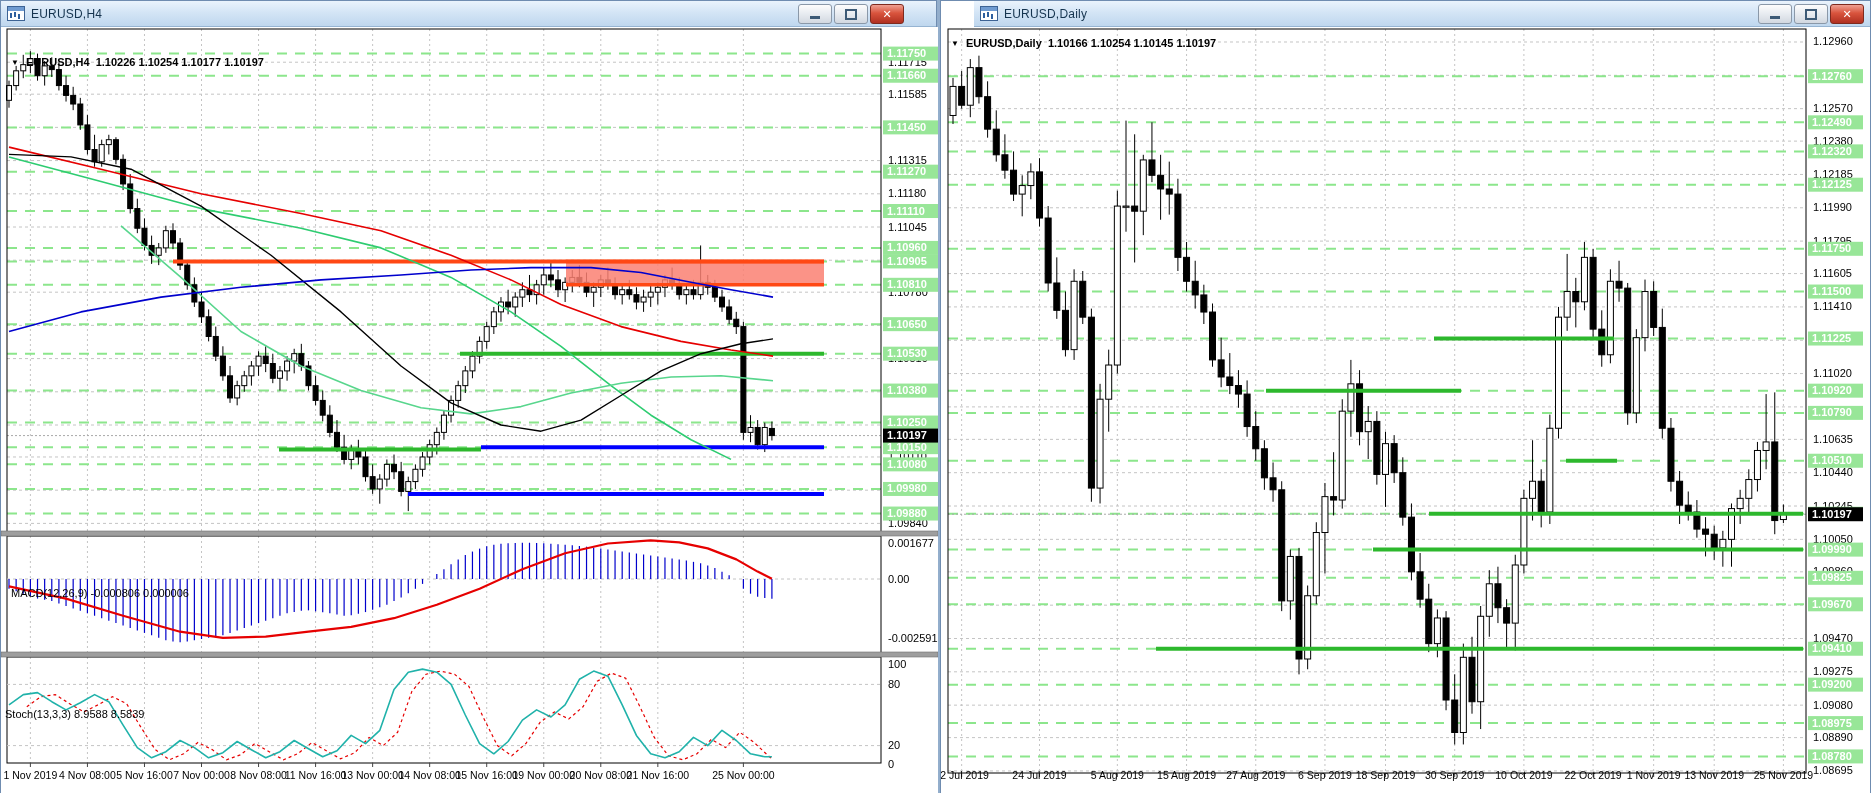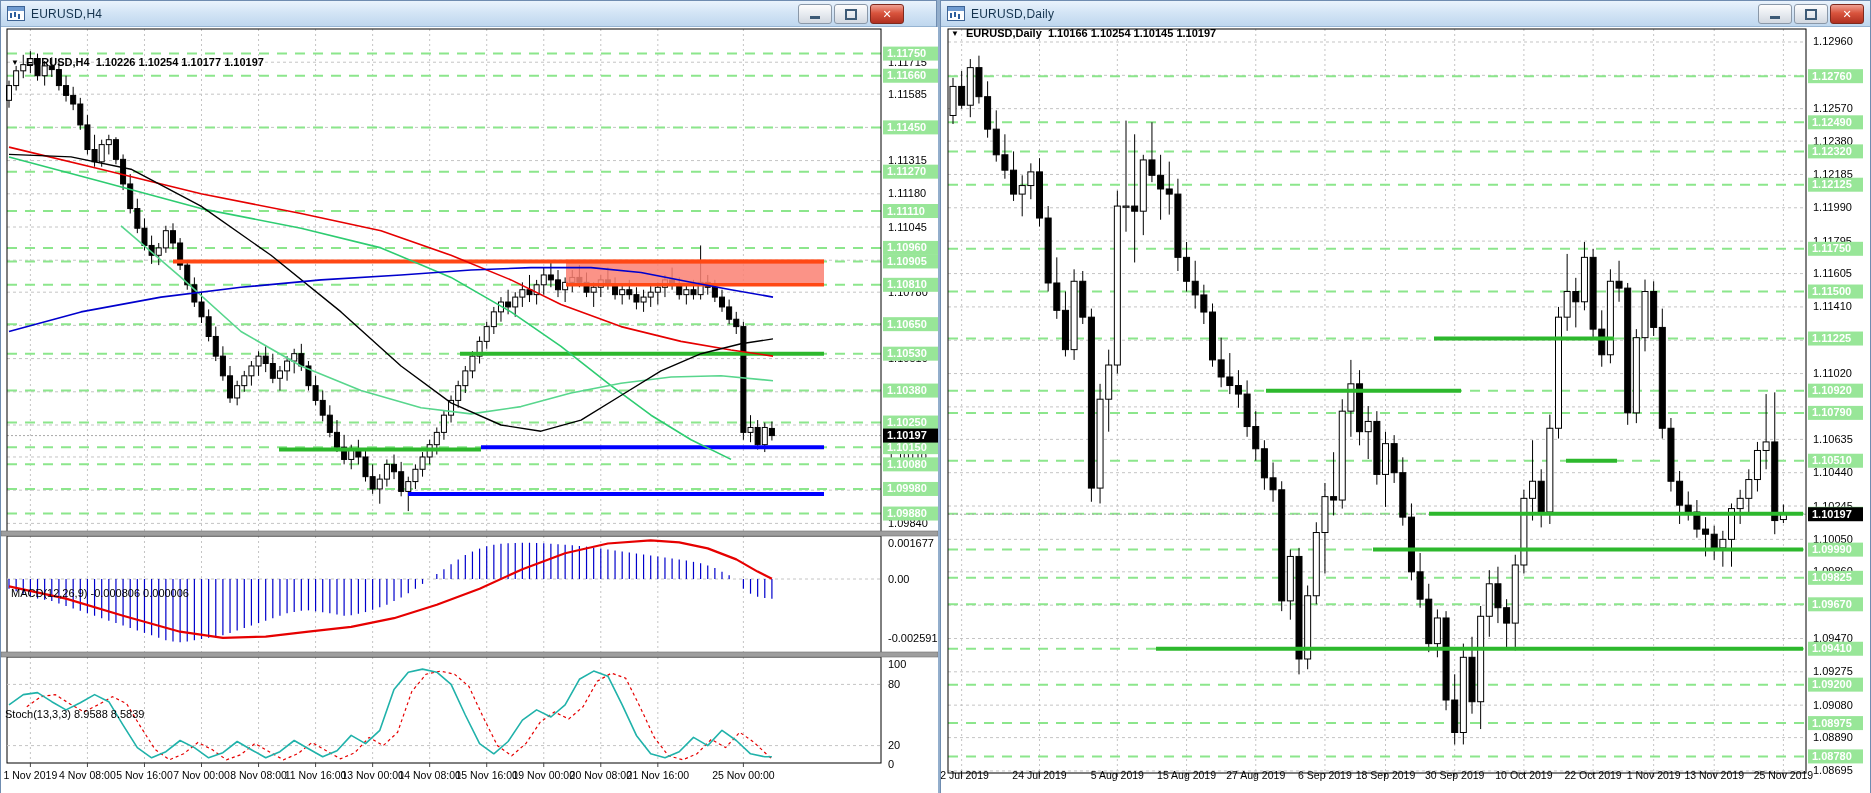--- a/index.html
+++ b/index.html
@@ -568,21 +568,21 @@
     </div>
     <div class="overlay-label ind-label" style="left:10px;top:512px;">
       <span>MACD(12,26,9)</span>&nbsp;<span>-0.000806 0.000006</span>
     </div>
     <div class="overlay-label ind-label" style="left:4px;top:633px;">
       <span>Stoch(13,3,3)</span>&nbsp;<span>8.9588 8.5839</span>
     </div>
   </div>
 </div>
 
-<div class="mtwindow" id="win1" style="left:940px;width:931px;">
+<div class="mtwindow" id="win1" style="left:940px;width:931px;padding-left:33px;">
   <div class="titlebar">
     <span class="chart-ico"></span>
     <span class="title-text">EURUSD,Daily</span>
     <span class="winbtns" style="right:6px;">
       <span class="wbtn">
           <span class="g-min"></span>
         </span>
       <span class="wbtn">
           <span class="g-rest"></span>
         </span>
@@ -940,21 +940,21 @@
           <line x1="652.1" y1="746" x2="652.1" y2="750" stroke="#444" stroke-width="1"></line>
           <text x="652.1" y="752" font-size="10.5" fill="#000" text-anchor="middle" font-family="&quot;Liberation Sans&quot;,sans-serif" font-weight="400">22 Oct 2019</text>
           <line x1="712.65" y1="746" x2="712.65" y2="750" stroke="#444" stroke-width="1"></line>
           <text x="712.65" y="752" font-size="10.5" fill="#000" text-anchor="middle" font-family="&quot;Liberation Sans&quot;,sans-serif" font-weight="400">1 Nov 2019</text>
           <line x1="773.2" y1="746" x2="773.2" y2="750" stroke="#444" stroke-width="1"></line>
           <text x="773.2" y="752" font-size="10.5" fill="#000" text-anchor="middle" font-family="&quot;Liberation Sans&quot;,sans-serif" font-weight="400">13 Nov 2019</text>
           <line x1="842.4000000000001" y1="746" x2="842.4000000000001" y2="750" stroke="#444" stroke-width="1"></line>
           <text x="842.4000000000001" y="752" font-size="10.5" fill="#000" text-anchor="middle" font-family="&quot;Liberation Sans&quot;,sans-serif" font-weight="400">25 Nov 2019</text>
         </g>
       </svg>
-    <div class="overlay-label" style="left:10px;top:0;">
+    <div class="overlay-label" style="left:10px;top:10px;">
       <span class="tri">▼</span>
       <span>EURUSD,Daily</span>&nbsp;
       <span>1.10166</span>
       <span>1.10254</span>
       <span>1.10145</span>
       <span>1.10197</span>
     </div>
   </div>
 </div>
 

